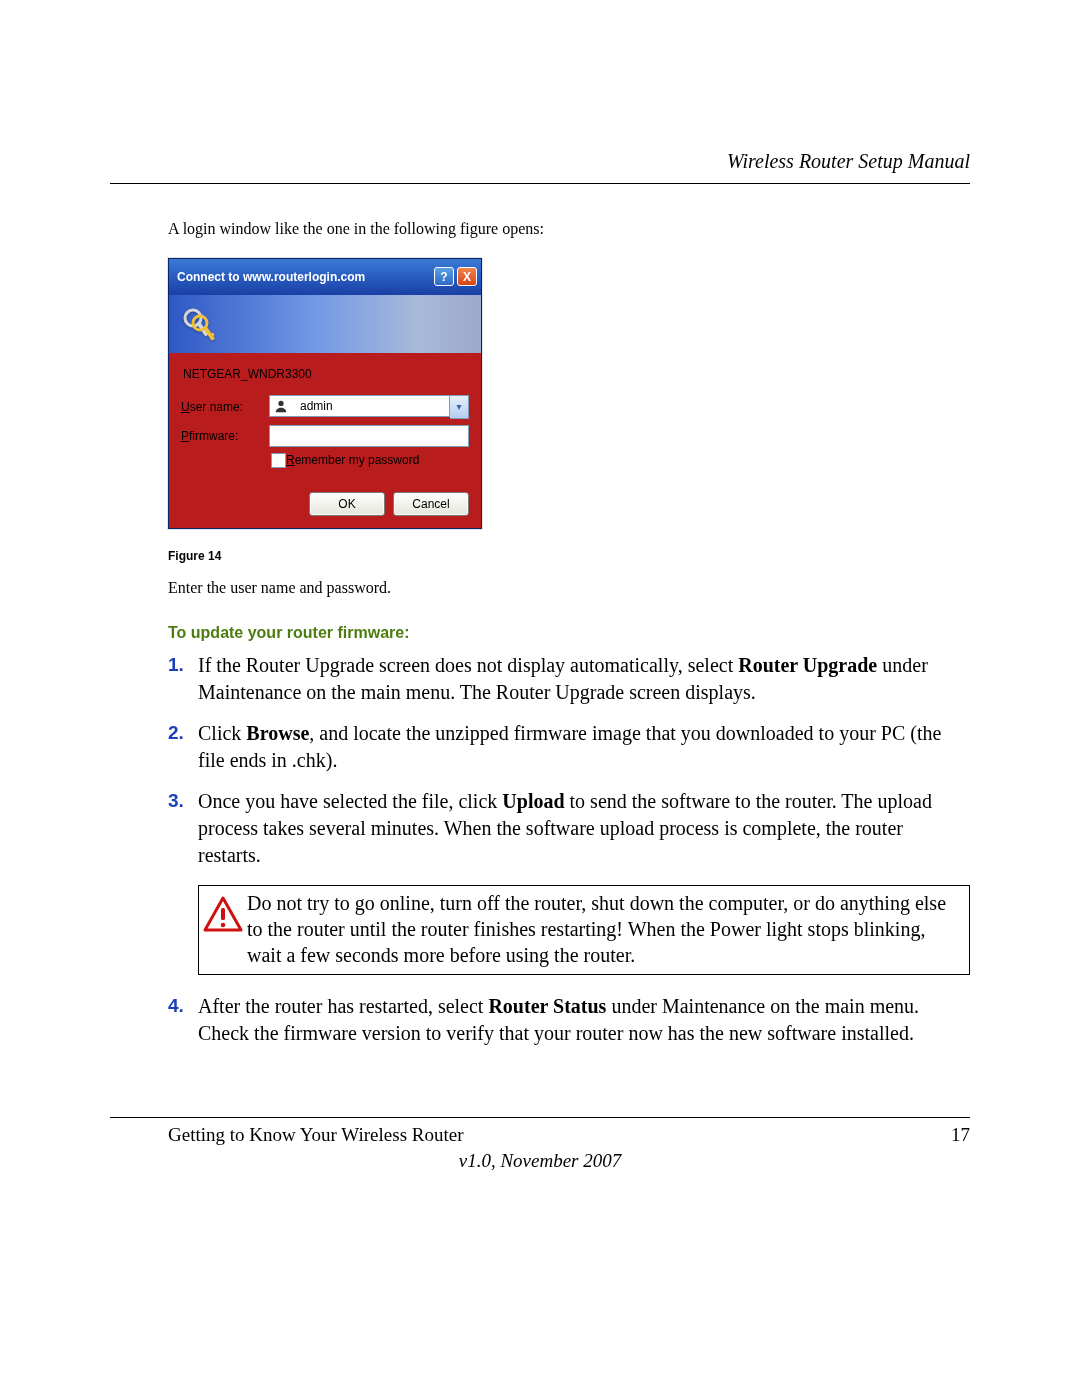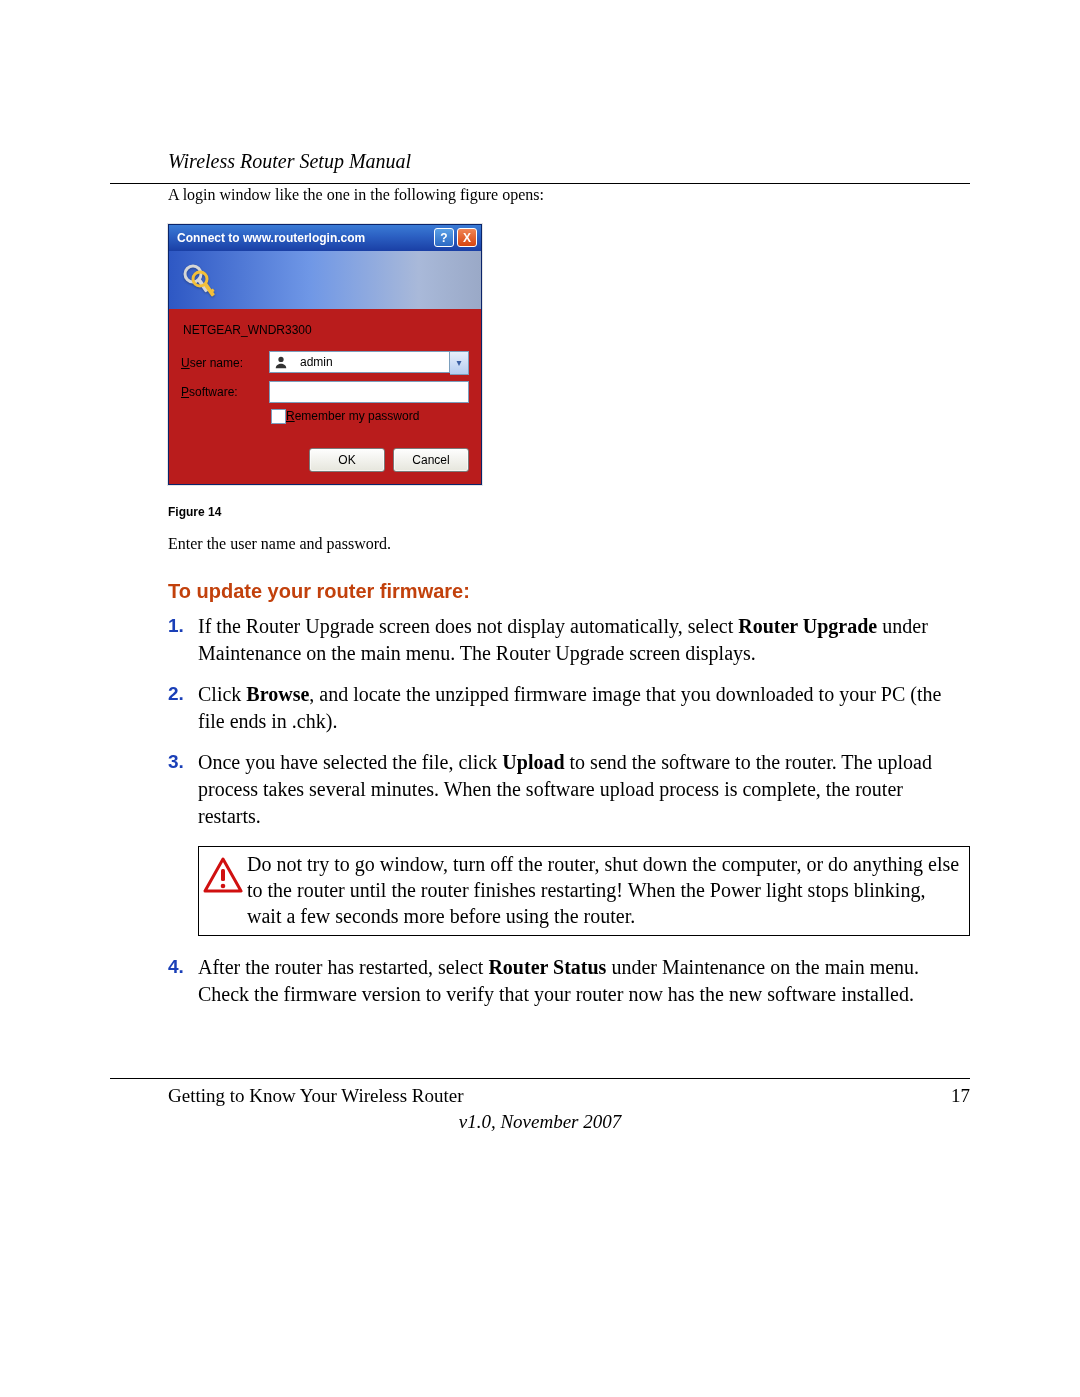--- a/index.html
+++ b/index.html
@@ -11,45 +11,47 @@
     width: 1080px;
   }
   .page {
     box-sizing: border-box;
     width: 1080px;
     min-height: 1397px;
     padding: 150px 110px 80px 110px;
     position: relative;
   }
   .running-head {
+    text-align: right;
     font-style: italic;
     font-size: 20px;
     border-bottom: 1.5px solid #000;
     padding-bottom: 10px;
+    margin-bottom: 34px;
     padding-left: 58px;
   }
   .body-col {
     padding-left: 58px;
   }
   .body-text {
     font-size: 16px;
     line-height: 1.35;
     margin: 0 0 18px 0;
   }
   .figure-caption {
     font-family: Arial, Helvetica, sans-serif;
     font-weight: bold;
     font-size: 12px;
     margin: 20px 0 14px 0;
   }
   .section-head {
     font-family: Arial, Helvetica, sans-serif;
     font-weight: bold;
-    color: #c2410c;
-    font-size: 20px;
+    color: #4d7c0f;
+    font-size: 16px;
     margin: 26px 0 10px 0;
   }
   ol.steps {
     list-style: none;
     padding: 0;
     margin: 0 0 16px 0;
     font-size: 20px;
     counter-reset: step;
   }
   ol.steps > li {
@@ -110,21 +112,21 @@
     width: 312px;
     border: 1px solid #0a246a;
     background: #ece9d8;
     font-family: Tahoma, Arial, sans-serif;
     font-size: 12px;
     color: #000;
     margin: 8px 0 4px 0;
     box-shadow: 0 0 0 1px rgba(0,0,0,.1);
   }
   .xp-title {
-    height: 26px;
+    height: 36px;
     background: linear-gradient(180deg,#3a7bd5 0%, #2b5fc2 45%, #1a3fa5 100%);
     color: #fff;
     font-weight: bold;
     font-size: 12px;
     display: flex;
     align-items: center;
     padding: 0 4px 0 8px;
     justify-content: space-between;
   }
   .xp-title-buttons { display:flex; gap:3px; }
@@ -234,21 +236,21 @@
                 <path d="M2 15c0-3 3-5 6-5s6 2 6 5" fill="#333"></path>
               </svg>
               <span>admin</span>
             </div>
             <div class="xp-drop">▾</div>
           </div>
         </div>
 
         <div class="xp-row">
           <div class="xp-label">
-            <span class="xp-underline">P</span><span>software:</span>
+            <span class="xp-underline">P</span><span>firmware:</span>
           </div>
           <div class="xp-input-wrap">
             <div class="xp-input">
               <span></span>
             </div>
           </div>
         </div>
 
         <div class="xp-check-row">
           <div class="xp-check"></div>
@@ -283,21 +285,21 @@
     </ol>
 
     <div class="warning-box" style="margin-left:30px;">
       <div class="warning-icon-cell">
         <svg width="40" height="36" viewBox="0 0 40 36">
           <path d="M20 2 L38 34 L2 34 Z" fill="none" stroke="#d01010" stroke-width="3" stroke-linejoin="round"></path>
           <rect x="18" y="12" width="4" height="12" rx="1.5" fill="#d01010"></rect>
           <circle cx="20" cy="29" r="2.3" fill="#d01010"></circle>
         </svg>
       </div>
-      <div class="warning-text">Do not try to go window, turn off the router, shut down the computer, or do anything else to the router until the router finishes restarting! When the Power light stops blinking, wait a few seconds more before using the router.</div>
+      <div class="warning-text">Do not try to go online, turn off the router, shut down the computer, or do anything else to the router until the router finishes restarting! When the Power light stops blinking, wait a few seconds more before using the router.</div>
     </div>
 
     <ol class="steps" start="4" style="counter-reset: step 3;">
       <li>
         <span>After the router has restarted, select </span><span class="b">Router Status</span><span> under Maintenance on the main menu. Check the firmware version to verify that your router now has the new software installed.</span>
       </li>
     </ol>
 
   </div>
 

